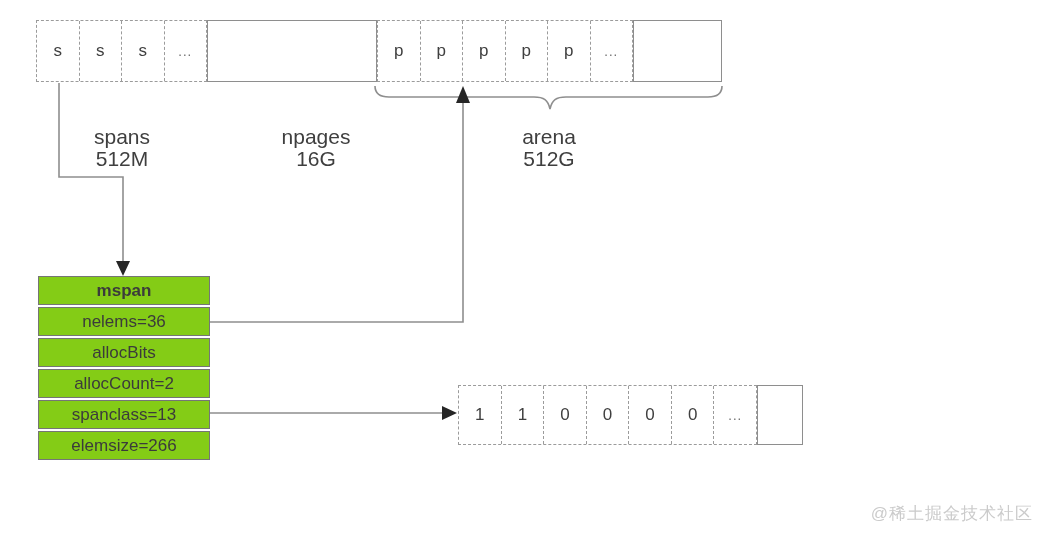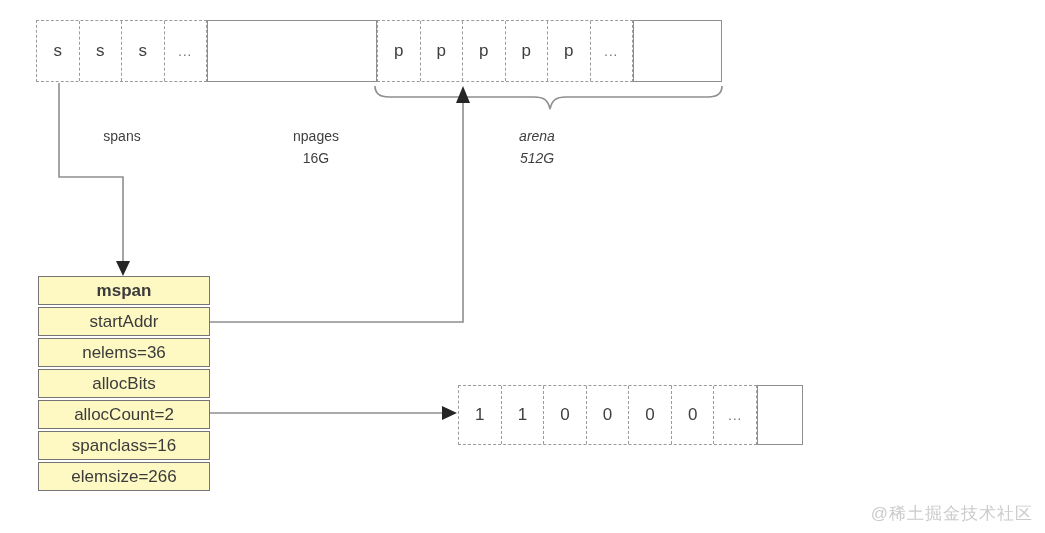--- a/index.html
+++ b/index.html
@@ -29,39 +29,39 @@
     color: #3f3f3f;
     border-left: 1.6px dashed #9b9b9b;
   }
   .cell:first-child { border-left: none; }
   .cell.ellipsis { font-size: 13px; color: #6a6a6a; letter-spacing: 1px; }
 
   .region-label {
     position: absolute;
     width: 130px;
     text-align: center;
-    font-size: 14px;
+    font-size: 21px;
     line-height: 21.5px;
     color: #3f3f3f;
   }
 
   .mspan {
     position: absolute;
     left: 38px;
     top: 276px;
     width: 172px;
     display: flex;
     flex-direction: column;
     gap: 2px;
   }
   .mrow {
     box-sizing: border-box;
     height: 29px;
     border: 1.7px solid #757575;
-    background: #fef9c3;
+    background: #84cc16;
     display: flex;
     align-items: center;
     justify-content: center;
     font-size: 17px;
     color: #3b3b3b;
   }
   .mrow.header { font-weight: bold; }
 
   svg.overlay {
     position: absolute;
@@ -105,37 +105,37 @@
       <div class="cell">p</div>
       <div class="cell">p</div>
       <div class="cell ellipsis">...</div>
     </div>
   </div>
 
   <div class="box solid" style="left:633px; top:20px; width:89px; height:62px;"></div>
 
   <div class="region-label" style="left:57px; top:126px;">
     <div>spans</div>
+    <div>512M</div>
   </div>
   <div class="region-label" style="left:251px; top:126px;">
     <div>npages</div>
     <div>16G</div>
   </div>
-  <div class="region-label" style="left:472px; top:126px;font-style:italic;">
+  <div class="region-label" style="left:484px; top:126px;">
     <div>arena</div>
     <div>512G</div>
   </div>
 
   <div class="mspan">
     <div class="mrow header">mspan</div>
-    <div class="mrow">startAddr</div>
     <div class="mrow">nelems=36</div>
     <div class="mrow">allocBits</div>
     <div class="mrow">allocCount=2</div>
-    <div class="mrow">spanclass=16</div>
+    <div class="mrow">spanclass=13</div>
     <div class="mrow">elemsize=266</div>
   </div>
 
   <div class="box dashed" style="left:458px; top:385px; width:299px; height:60px;">
     <div class="cellrow">
       <div class="cell">1</div>
       <div class="cell">1</div>
       <div class="cell">0</div>
       <div class="cell">0</div>
       <div class="cell">0</div>

